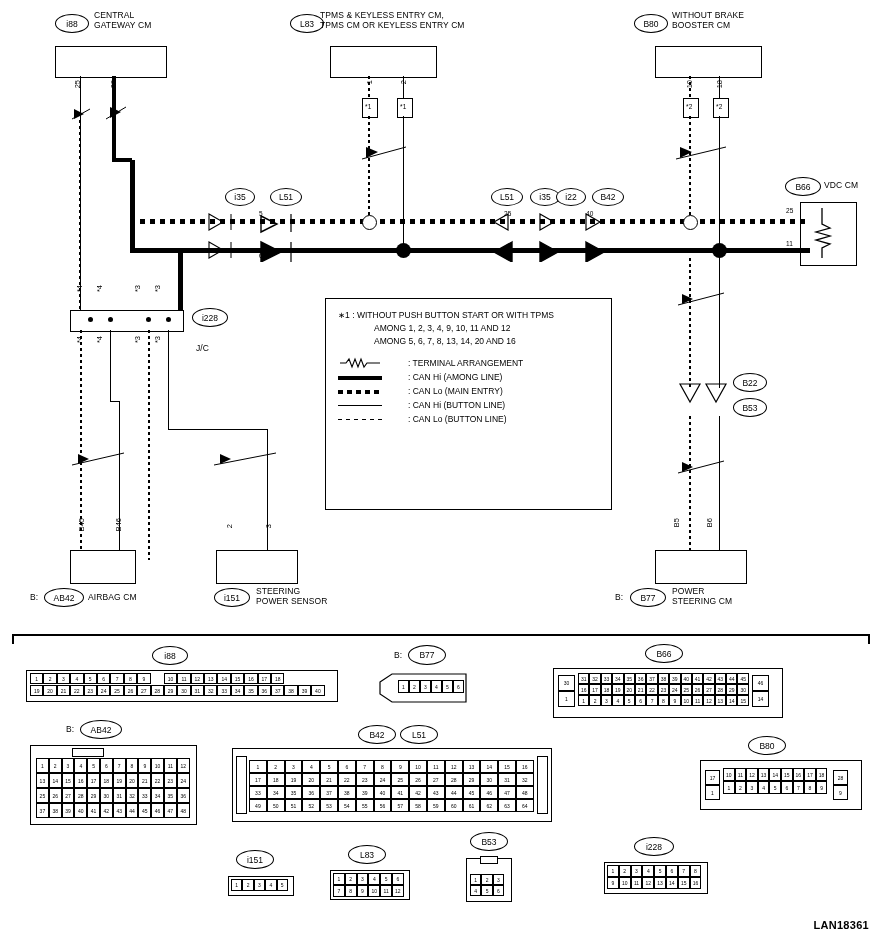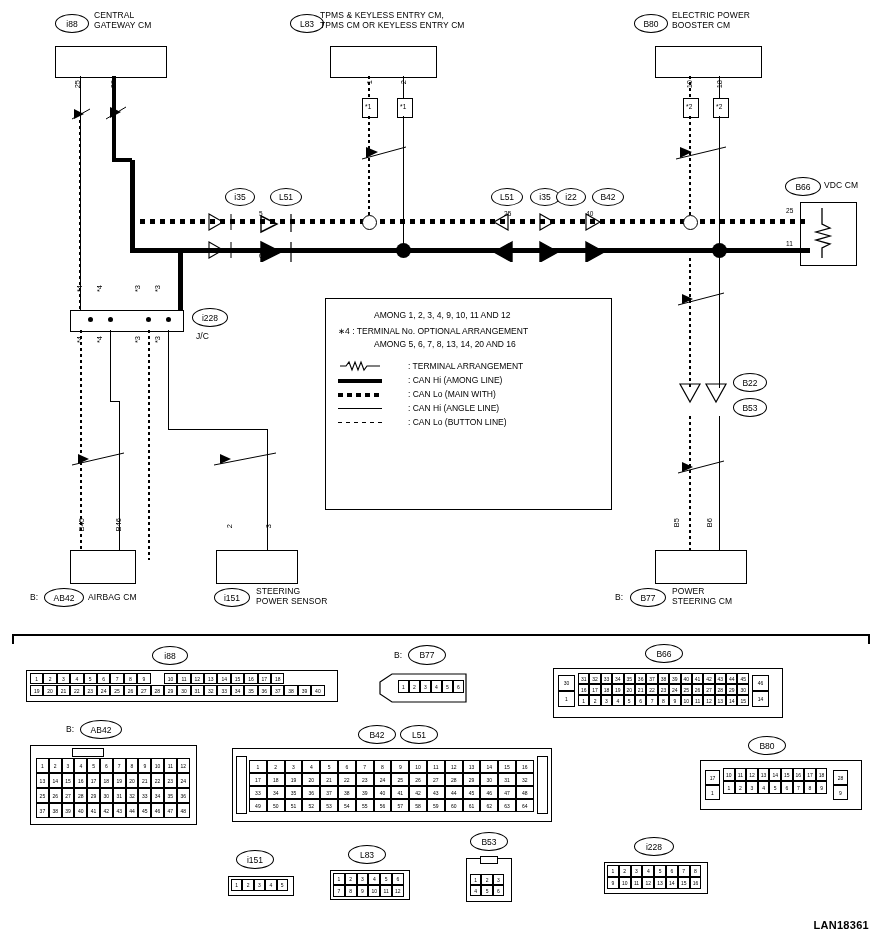--- a/index.html
+++ b/index.html
@@ -41,21 +41,21 @@
   </div>
   <div class="abs lbl" style="left:320px;top:10px;">TPMS &amp; KEYLESS ENTRY CM,
 TPMS CM OR KEYLESS ENTRY CM</div>
   <div class="abs box" style="left:330px;top:46px;width:105px;height:30px;"></div>
   <div class="abs vert" style="left:366px;top:80px;">1</div>
   <div class="abs vert" style="left:400px;top:80px;">2</div>
 
   <div class="oval abs" style="left:634px;top:14px;width:32px;height:17px;">
     <span>B80</span>
   </div>
-  <div class="abs lbl" style="left:672px;top:10px;">ELECTRIC POWER
+  <div class="abs lbl" style="left:672px;top:10px;">WITHOUT BRAKE
 BOOSTER CM</div>
   <div class="abs box" style="left:655px;top:46px;width:105px;height:30px;"></div>
   <div class="abs vert" style="left:686px;top:80px;">10</div>
   <div class="abs vert" style="left:716px;top:80px;">18</div>
 
   <div class="oval abs" style="left:785px;top:177px;width:34px;height:17px;">
     <span>B66</span>
   </div>
   <div class="abs lbl" style="left:824px;top:180px;">VDC CM</div>
   <div class="abs box" style="left:800px;top:202px;width:55px;height:62px;"></div>
@@ -180,21 +180,21 @@
   <div class="abs lbl xs" style="left:786px;top:240px;">11</div>
 
   <div class="abs box" style="left:70px;top:310px;width:112px;height:20px;"></div>
   <div class="dot" style="left:88px;top:317px;"></div>
   <div class="dot" style="left:108px;top:317px;"></div>
   <div class="dot" style="left:146px;top:317px;"></div>
   <div class="dot" style="left:166px;top:317px;"></div>
   <div class="oval abs" style="left:192px;top:308px;width:34px;height:17px;">
       <span>i228</span>
     </div>
-  <div class="abs lbl" style="left:196px;top:331px;">J/C</div>
+  <div class="abs lbl" style="left:196px;top:343px;">J/C</div>
 
   <div class="abs vert" style="left:76px;top:285px;">*4</div>
   <div class="abs vert" style="left:96px;top:285px;">*4</div>
   <div class="abs vert" style="left:134px;top:285px;">*3</div>
   <div class="abs vert" style="left:154px;top:285px;">*3</div>
   <div class="abs vert" style="left:76px;top:336px;">*4</div>
   <div class="abs vert" style="left:96px;top:336px;">*4</div>
   <div class="abs vert" style="left:134px;top:336px;">*3</div>
   <div class="abs vert" style="left:154px;top:336px;">*3</div>
 
@@ -256,22 +256,22 @@
     </svg>
   <div class="abs" style="left:689px;top:416px;width:1.6px;height:134px;background:repeating-linear-gradient(to bottom,#000 0 3px,transparent 3px 6px);"></div>
   <div class="abs vline" style="left:719px;top:416px;width:1.2px;height:134px;"></div>
   <svg class="abs" style="left:676px;top:458px;" width="52" height="18">
       <path d="M2 15 L48 3" stroke="#000" stroke-width="1" fill="none"></path>
       <path d="M6 4 L6 14 L17 9 Z" fill="#000"></path>
     </svg>
 
   <div class="legendbox abs" style="left:325px;top:298px;width:287px;height:212px;padding:10px 12px;box-sizing:border-box;">
     <div style="font-size:8.5px;line-height:13px;">
+      <div><span>∗1</span>&nbsp;<span>: WITHOUT PUSH BUTTON START OR WITH TPMS</span></div>
       <div style="margin-left:36px;">AMONG 1, 2, 3, 4, 9, 10, 11 AND 12</div>
-      <div style="margin-top:3px;"><span>∗4</span>&nbsp;<span>: TERMINAL No. OPTIONAL ARRANGEMENT</span></div>
       <div style="margin-left:36px;">AMONG 5, 6, 7, 8, 13, 14, 20 AND 16</div>
     </div>
     <div style="margin-top:9px;">
       <div class="legend-row">
         <span class="sym">
           <svg width="44" height="12" viewBox="0 0 44 12">
               <path d="M2 6 L8 6 L11 2 L14 10 L17 2 L20 10 L23 2 L26 10 L29 6 L42 6" fill="none" stroke="#000" stroke-width="1.1"></path>
             </svg>
         </span>
         <span>: TERMINAL ARRANGEMENT</span>
@@ -279,27 +279,27 @@
       <div class="legend-row">
         <span class="sym">
             <span style="display:inline-block;width:44px;height:4px;background:#000;"></span>
           </span>
         <span>: CAN Hi (AMONG LINE)</span>
       </div>
       <div class="legend-row">
         <span class="sym">
             <span style="display:inline-block;width:44px;height:4px;background:repeating-linear-gradient(to right,#000 0 5px,transparent 5px 9px);"></span>
           </span>
-        <span>: CAN Lo (MAIN WITH)</span>
+        <span>: CAN Lo (MAIN ENTRY)</span>
       </div>
       <div class="legend-row">
         <span class="sym">
             <span style="display:inline-block;width:44px;height:1px;background:#000;"></span>
           </span>
-        <span>: CAN Hi (ANGLE LINE)</span>
+        <span>: CAN Hi (BUTTON LINE)</span>
       </div>
       <div class="legend-row">
         <span class="sym">
             <span style="display:inline-block;width:44px;height:1px;background:repeating-linear-gradient(to right,#000 0 4px,transparent 4px 8px);"></span>
           </span>
         <span>: CAN Lo (BUTTON LINE)</span>
       </div>
     </div>
   </div>
 

